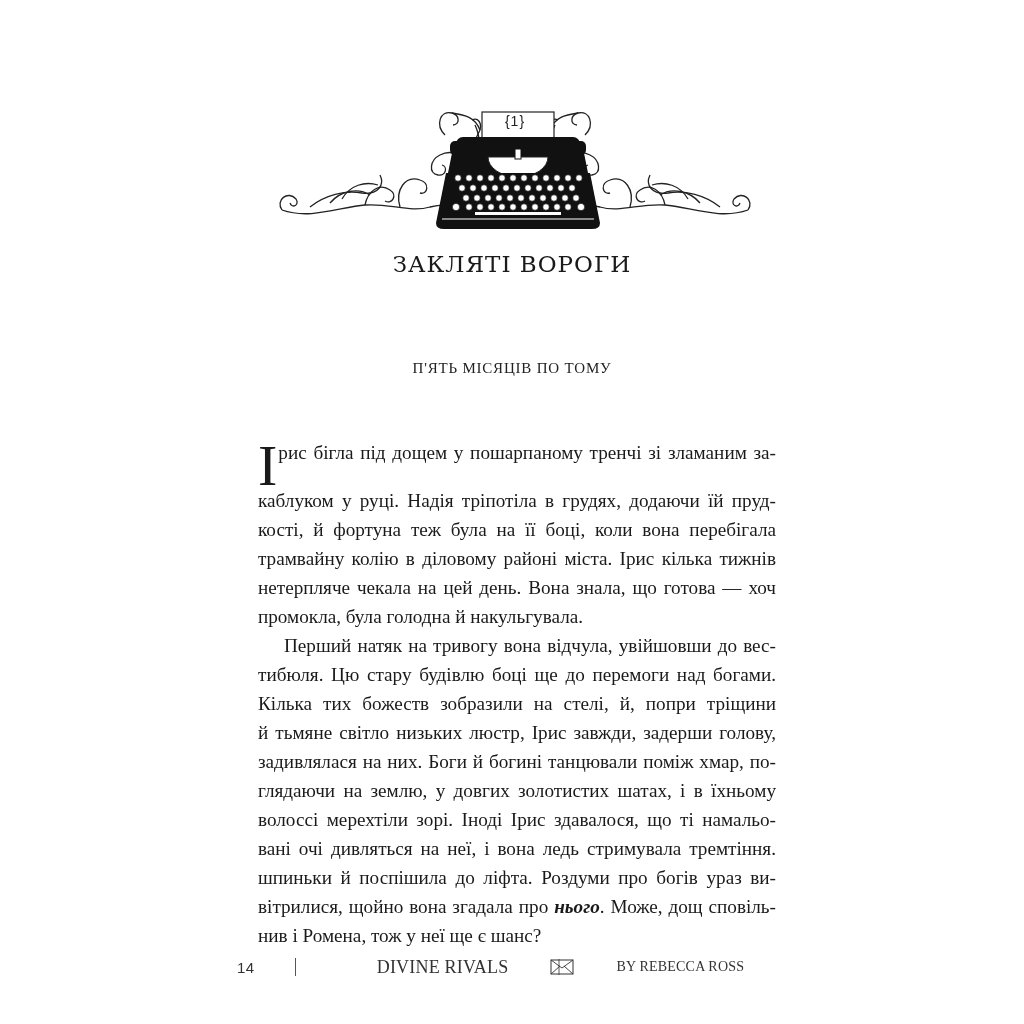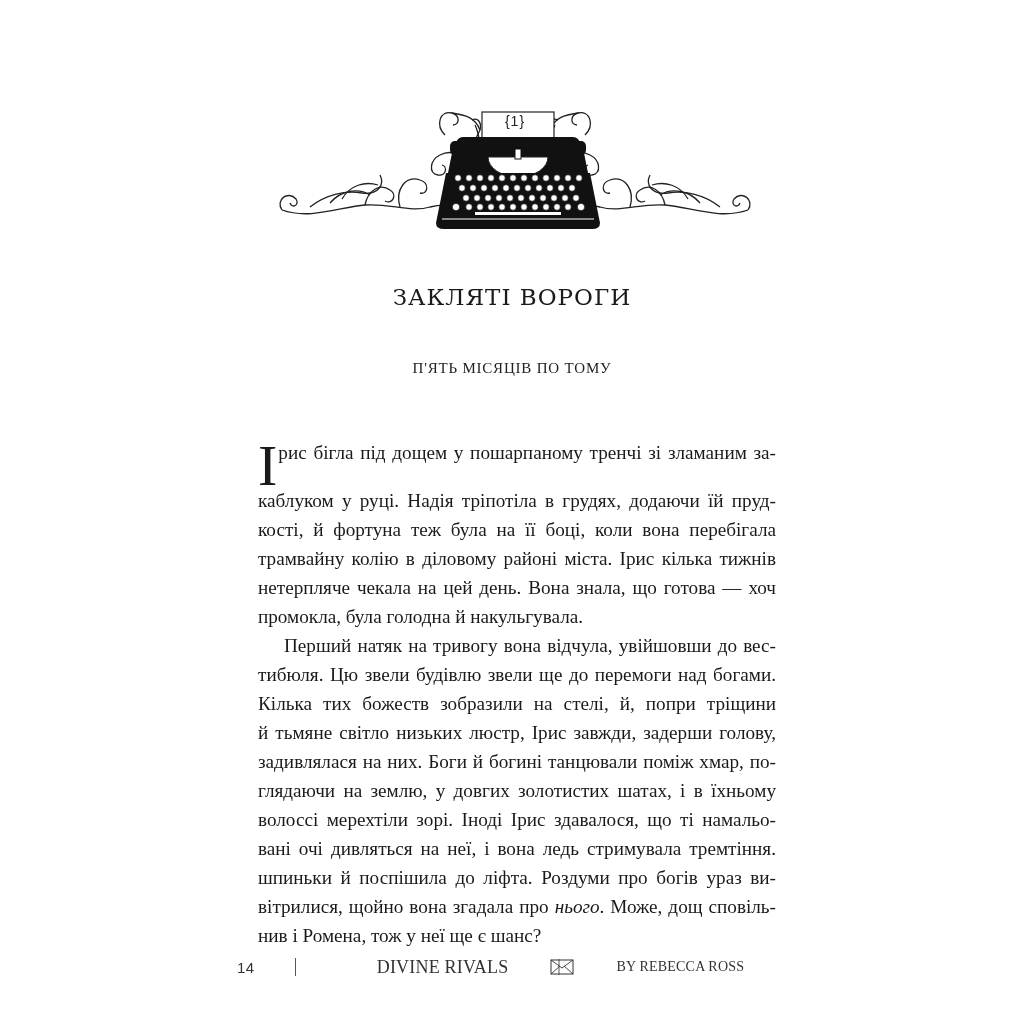--- a/index.html
+++ b/index.html
@@ -1,27 +1,27 @@
 <!DOCTYPE html>
 <html><head>
   <meta charset="utf-8">
   <style>
     html, body { margin: 0; padding: 0; background: #ffffff; }
     body { width: 1024px; height: 1024px; position: relative; overflow: hidden; font-family: "Liberation Serif", "DejaVu Serif", serif; color: #1a1a1a; }
 
     .ornament { position: absolute; left: 270px; top: 95px; width: 490px; height: 140px; }
-    .chapter-title { position: absolute; left: 0; width: 1024px; top: 269px; text-align: center; font-family: "DejaVu Serif", serif; font-size: 23px; letter-spacing: 1px; font-weight: normal; color: #1a1a1a; }
+    .chapter-title { position: absolute; left: 0; width: 1024px; top: 236px; text-align: center; font-family: "DejaVu Serif", serif; font-size: 23px; letter-spacing: 1px; font-weight: normal; color: #1a1a1a; }
     .subtitle { position: absolute; left: 0; width: 1024px; top: 360px; text-align: center; font-family: "Liberation Serif", serif; font-size: 15px; letter-spacing: 0.8px; color: #222; }
 
     .body-text { position: absolute; left: 258px; top: 410px; width: 518px; font-family: "Liberation Serif", serif; font-size: 19.2px; line-height: 29px; text-align: justify; color: #1a1a1a; }
     .body-text p { margin: 0; }
     .line { display: block; text-align: justify; text-align-last: justify; white-space: nowrap; }
     .line.last { text-align-last: left; }
     .dropcap { font-size: 58px; line-height: 40px; float: left; margin: 8px 1px 0 0; font-family: "Liberation Serif", serif; }
-    .ital { font-style: italic; }
+    .ital { font-style: italic; font-weight: bold; }
 
     .footer { position: absolute; left: 237px; top: 955px; height: 24px; display: flex; align-items: center; font-family: "Liberation Sans", sans-serif; color: #333; gap: 32px; }
     .footer .page-num { font-size: 15px; letter-spacing: 0.5px; }
     .footer .sep { width: 1px; height: 18px; background: #555; margin: 0 8px; }
     .footer .book { font-family: Liberation Serif, serif; font-size: 18px; letter-spacing: 0.2px; margin-left: 41px; }
     .footer .emblem { margin: 0 10px; width: 24px; height: 16px; }
     .footer .author { font-family: "Liberation Serif", serif; font-size: 14px; letter-spacing: 0.2px; }
   </style>
 </head>
 <body>
@@ -140,21 +140,21 @@
     <span class="dropcap">І</span>
     <span class="line" style="margin-top:28px;">рис бігла під дощем у пошарпаному тренчі зі зламаним за-</span>
     <span class="line" style="clear:left;">каблуком у руці. Надія тріпотіла в грудях, додаючи їй пруд-</span>
     <span class="line">кості, й фортуна теж була на її боці, коли вона перебігала</span>
     <span class="line">трамвайну колію в діловому районі міста. Ірис кілька тижнів</span>
     <span class="line">нетерпляче чекала на цей день. Вона знала, що готова — хоч</span>
     <span class="line last">промокла, була голодна й накульгувала.</span>
   </p>
   <p>
     <span class="line" style="padding-left:26px;">Перший натяк на тривогу вона відчула, увійшовши до вес-</span>
-    <span class="line">тибюля. Цю звели будівлю звели ще до перемоги над богами.</span>
+    <span class="line">тибюля. Цю стару будівлю боці ще до перемоги над богами.</span>
     <span class="line">Кілька тих божеств зобразили на стелі, й, попри тріщини</span>
     <span class="line">й тьмяне світло низьких люстр, Ірис завжди, задерши голову,</span>
     <span class="line">задивлялася на них. Боги й богині танцювали поміж хмар, по-</span>
     <span class="line">глядаючи на землю, у довгих золотистих шатах, і в їхньому</span>
     <span class="line">волоссі мерехтіли зорі. Іноді Ірис здавалося, що ті намальо-</span>
     <span class="line">вані очі дивляться на неї, і вона ледь стримувала тремтіння.</span>
     <span class="line">шпиньки й поспішила до ліфта. Роздуми про богів ураз ви-</span>
     <span class="line"><span>вітрилися, щойно вона згадала про </span><span class="ital">нього</span><span>. Може, дощ сповіль-</span></span>
     <span class="line last">нив і Ромена, тож у неї ще є шанс?</span>
   </p>

